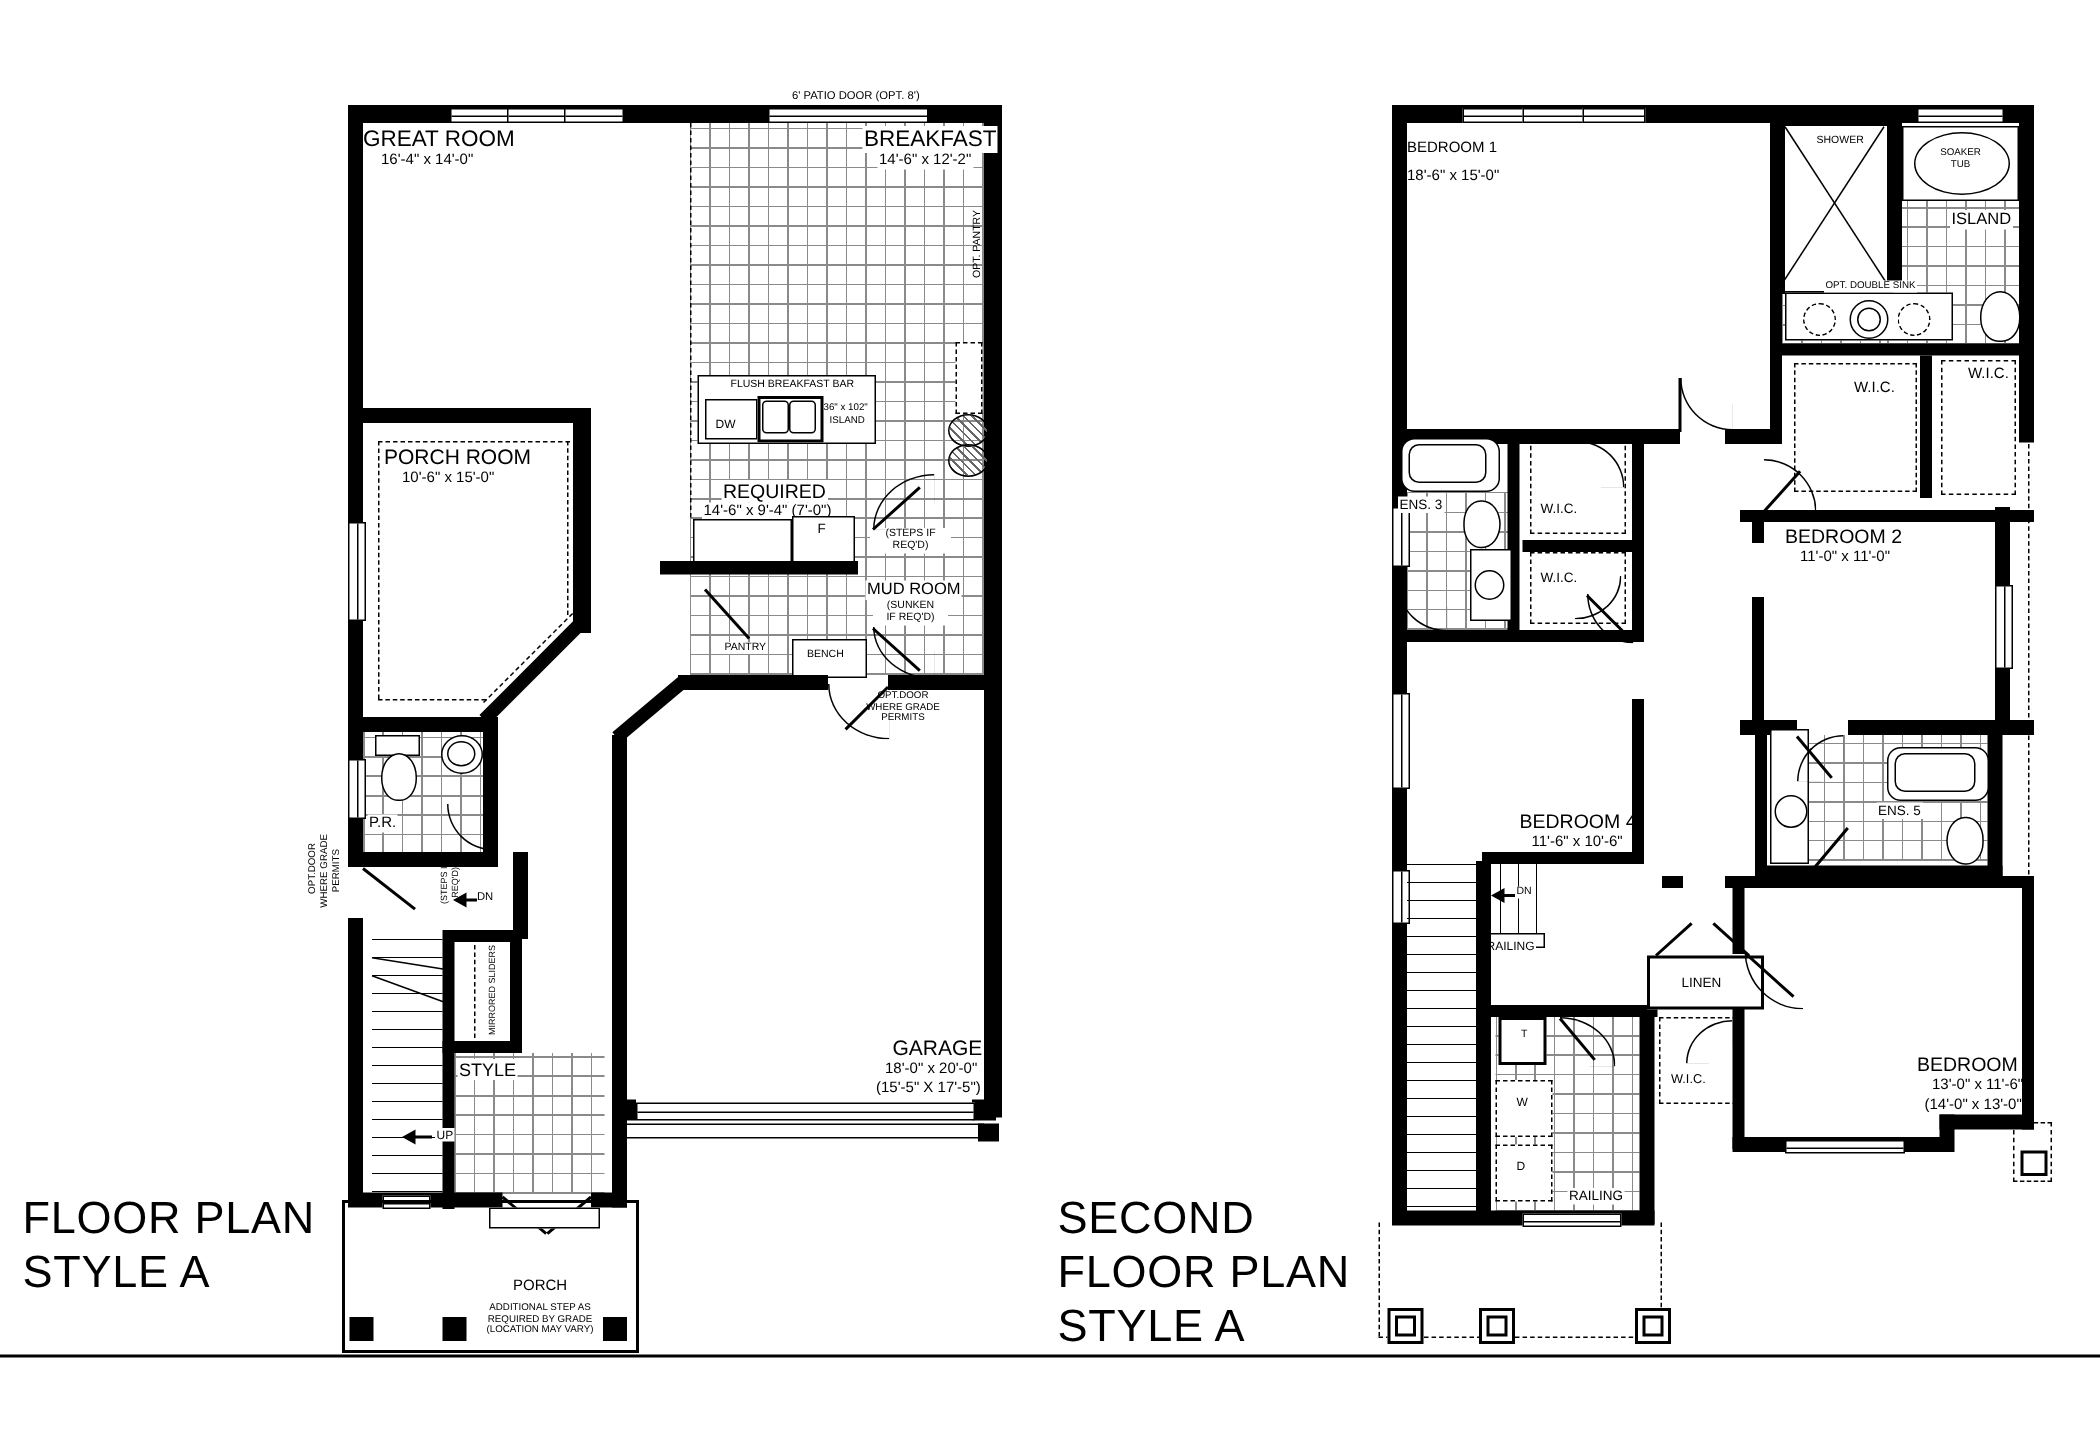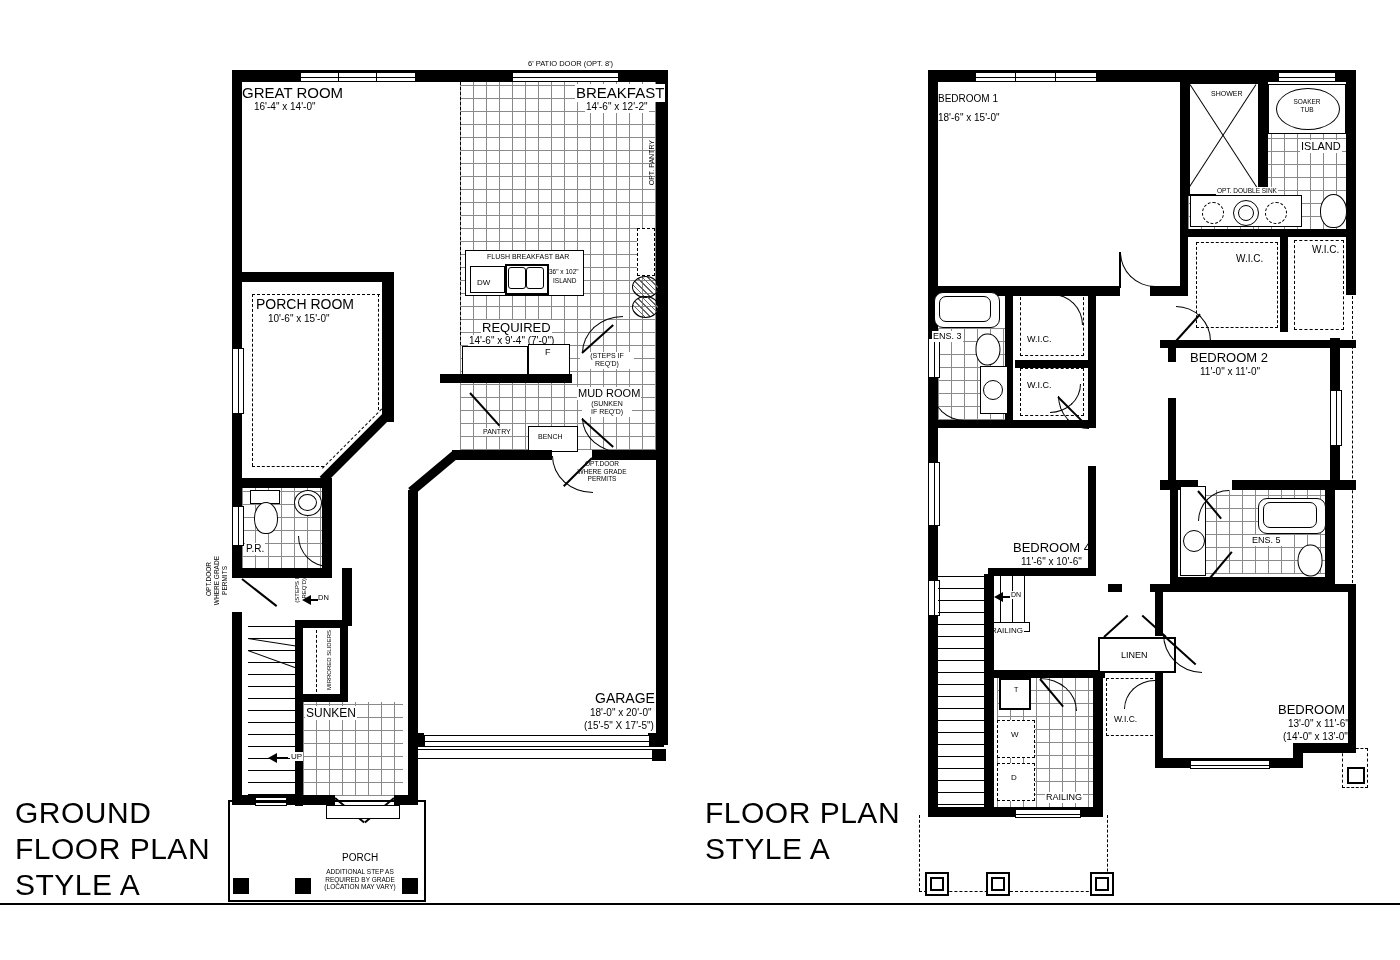--- a/index.html
+++ b/index.html
@@ -156,21 +156,21 @@
   <div class="dv" style="left:316px;top:630px;height:62px"></div>
   <div class="vt" style="left:326px;top:630px;font-size:6px">MIRRORED SLIDERS</div>
 
   <div class="wall" style="left:295px;top:628px;width:8px;height:178px"></div>
   <div class="sth" style="left:248px;top:626px;width:47px;height:178px"></div>
   <div class="lf" style="left:248px;top:638px;width:50px;transform:rotate(9deg);height:1px"></div>
   <div class="lf" style="left:248px;top:650px;width:52px;transform:rotate(20deg);height:1px"></div>
   <div class="t bg" style="left:290px;top:752px;font-size:8px">UP</div>
   <div class="arw" style="left:270px;top:757px;width:18px"></div>
 
-  <div class="t bg" style="left:305px;top:706px;font-size:12px">SUNKEN</div>
+  <div class="t bg" style="left:305px;top:706px;font-size:12px">STYLE</div>
   <div class="wall" style="left:242px;top:795px;width:93px;height:10px"></div>
   <div class="wh" style="left:255px;top:797px;width:30px;height:7px"></div>
   <div class="wall" style="left:394px;top:795px;width:24px;height:10px"></div>
   <div class="lf" style="left:335px;top:797px;width:38px;transform:rotate(40deg)"></div>
   <div class="lf" style="left:394px;top:797px;width:38px;transform:rotate(140deg)"></div>
   <div class="box" style="left:326px;top:805px;width:72px;height:12px"></div>
   <div class="e" style="left:228px;top:800px;width:194px;height:98px;border:2px solid #000"></div>
   <div class="t" style="left:342px;top:852px;font-size:10px">PORCH</div>
   <div class="t ctr" style="left:322px;top:868px;width:76px;font-size:6.5px">
     <span>ADDITIONAL STEP AS</span><br>
@@ -195,21 +195,20 @@
   <div class="t" style="left:595px;top:690px;font-size:14px">GARAGE</div>
   <div class="t" style="left:590px;top:707px;font-size:10px">18'-0" x 20'-0"</div>
   <div class="t" style="left:584px;top:720px;font-size:10px">(15'-5" X 17'-5")</div>
   <div class="wall" style="left:408px;top:733px;width:16px;height:14px"></div>
   <div class="wall" style="left:648px;top:733px;width:16px;height:14px"></div>
   <div class="wh" style="left:424px;top:735px;width:224px;height:10px"></div>
   <div class="e" style="left:418px;top:749px;width:238px;height:8px;border-top:1px solid #000;border-bottom:1px solid #000"></div>
   <div class="post" style="left:652px;top:749px;width:14px;height:12px"></div>
 
   <div class="title" style="left:15px;top:795px">
-    <div>GROUND</div>
     <div>FLOOR PLAN</div>
     <div>STYLE A</div>
   </div>
 </div>
 
 <div class="e" style="left:700px;top:0;width:700px;height:960px">
 
   <div class="tile" style="left:558px;top:130px;width:88px;height:100px"></div>
   <div class="tile" style="left:488px;top:192px;width:70px;height:38px"></div>
   <div class="tile" style="left:238px;top:328px;width:68px;height:92px"></div>
@@ -362,18 +361,19 @@
   <div class="box2" style="left:647px;top:767px;width:14px;height:13px"></div>
 
   <div class="dv" style="left:219px;top:815px;height:76px"></div>
   <div class="dh" style="left:219px;top:891px;width:190px"></div>
   <div class="dv" style="left:407px;top:815px;height:76px"></div>
   <div class="pp" style="left:225px;top:872px"></div>
   <div class="pp" style="left:286px;top:872px"></div>
   <div class="pp" style="left:390px;top:872px"></div>
 
   <div class="title" style="left:5px;top:795px">
+    <div>SECOND</div>
     <div>FLOOR PLAN</div>
     <div>STYLE A</div>
   </div>
 </div>
 
 <div class="e" style="left:0;top:903px;width:1400px;height:2px;background:#000"></div>
 
 </body></html>

